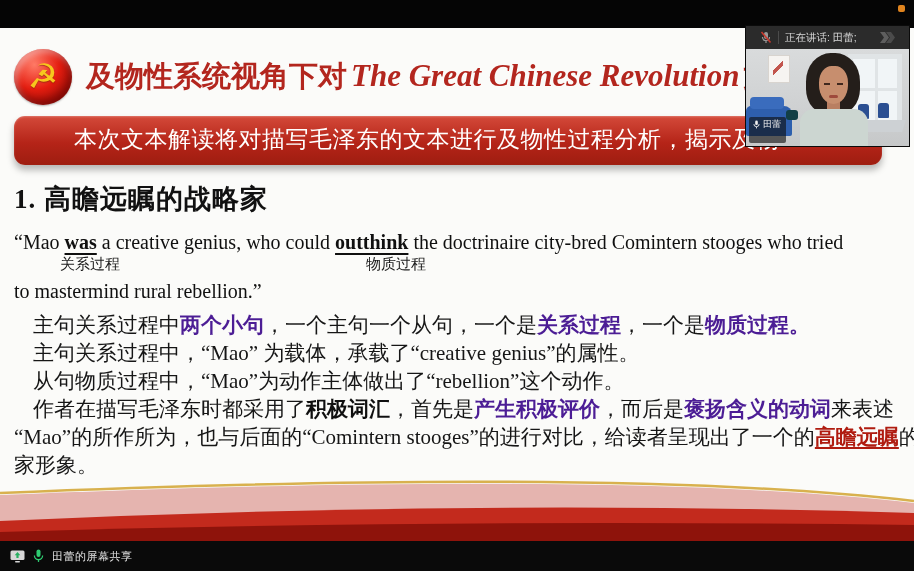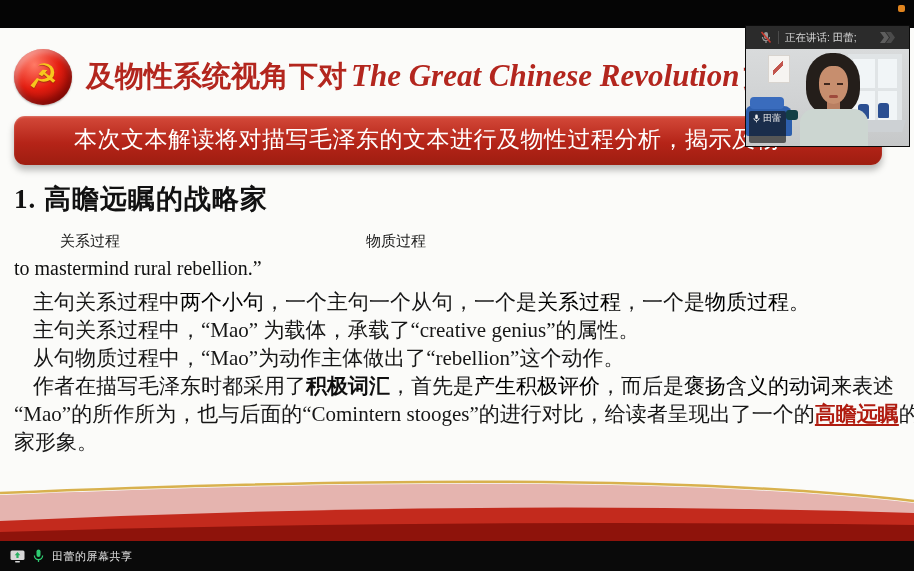--- a/index.html
+++ b/index.html
@@ -45,21 +45,21 @@
   .annot-was{left:46px;}
   .annot-out{left:352px;}
   .q-line2{margin-top:2px;}
   .analysis{position:relative;z-index:1;margin-top:8px;font-family:"Liberation Serif","DejaVu Serif",serif;
             font-size:21px;color:#161616;}
   .a-line{line-height:28px;white-space:nowrap;}
   .a-line.ind{padding-left:19px;}
   .a-line.gap{}
   .seg-n{color:#161616;}
   .seg-b{color:#0f0f0f;font-weight:bold;}
-  .seg-r{color:#000000;font-weight:normal;}
+  .seg-r{color:#4c1d95;font-weight:bold;}
   .seg-ru{color:#b01c10;font-weight:bold;text-decoration:underline;text-decoration-thickness:2px;
           text-underline-offset:3px;text-align:right;}
   .wave{position:absolute;left:0;bottom:0;width:914px;height:62px;z-index:0;display:block;}
   
   .speaker{position:absolute;top:25px;left:745px;width:163px;border:1px solid #0b0b0b;
            background:#1c1c1c;z-index:5;}
   .spk-header{height:23px;background:#2b2b2b;display:flex;align-items:center;padding:0 14px;gap:6px;}
   .spk-divider{width:1px;height:13px;background:#4b4b4b;}
   .spk-status{color:#d9d9d9;font-size:10.5px;white-space:nowrap;flex:1;}
   .spk-collapse{display:flex;gap:1px;opacity:.75;}
@@ -89,21 +89,21 @@
   .vw-face{position:absolute;left:21px;top:13px;width:29px;height:38px;background:#c78e6e;
            border-radius:48% 48% 55% 55%;}
   .vw-face i.eye{position:absolute;top:17px;width:6px;height:2px;background:#40281e;display:block;}
   .vw-face i.eye.l{left:5px;} .vw-face i.eye.r{right:5px;}
   .vw-face i.mouth{position:absolute;left:10px;bottom:6px;width:9px;height:3px;background:#9e4a3c;
                    border-radius:2px;display:block;}
   .vw-neck{position:absolute;left:29px;top:48px;width:13px;height:10px;background:#b97f62;}
   .vw-body{position:absolute;left:2px;top:56px;width:68px;height:37px;background:#ccd6d1;
            border-radius:14px 14px 0 0;}
   .vw-nametag{position:absolute;left:3px;bottom:3px;background:rgba(15,15,15,.62);color:#f0f0f0;
-              font-size:9px;padding:1px 5px 18px 4px;border-radius:2px;display:flex;align-items:center;gap:3px;}
+              font-size:9px;padding:1px 5px 12px 4px;border-radius:2px;display:flex;align-items:center;gap:3px;}
 </style>
 </head>
 <body>
 
 <div class="stage">
 
   <div class="top-bar">
     <div class="notif-dot"></div>
   </div>
 
@@ -116,20 +116,21 @@
       <div class="title"><span>及物性系统视角下对</span><span class="title-en">The Great Chinese Revolution</span><span>文</span></div>
     </div>
 
     <div class="banner">
       <div class="banner-line indent">本次文本解读将对描写毛泽东的文本进行及物性过程分析，揭示及物</div>
     </div>
 
     <h2 class="section">1. 高瞻远瞩的战略家</h2>
 
     <div class="quote">
+      <div class="q-line1"><span>“Mao </span><span class="uline">was</span><span> a creative genius, who could </span><span class="uline">outthink</span><span> the doctrinaire city-bred Comintern stooges who tried</span></div>
       <div class="q-annots">
         <span class="annot annot-was">关系过程</span>
         <span class="annot annot-out">物质过程</span>
       </div>
       <div class="q-line2">to mastermind rural rebellion.”</div>
     </div>
 
     <div class="analysis" id="analysis">
         <div class="a-line ind"><span class="seg-n">主句关系过程中</span><span class="seg-r">两个小句</span><span class="seg-n">，一个主句一个从句，一个是</span><span class="seg-r">关系过程</span><span class="seg-n">，一个是</span><span class="seg-r">物质过程</span><span class="seg-r">。</span></div>
         <div class="a-line ind"><span class="seg-n">主句关系过程中，“Mao” 为载体，承载了“creative genius”的属性。</span></div>

